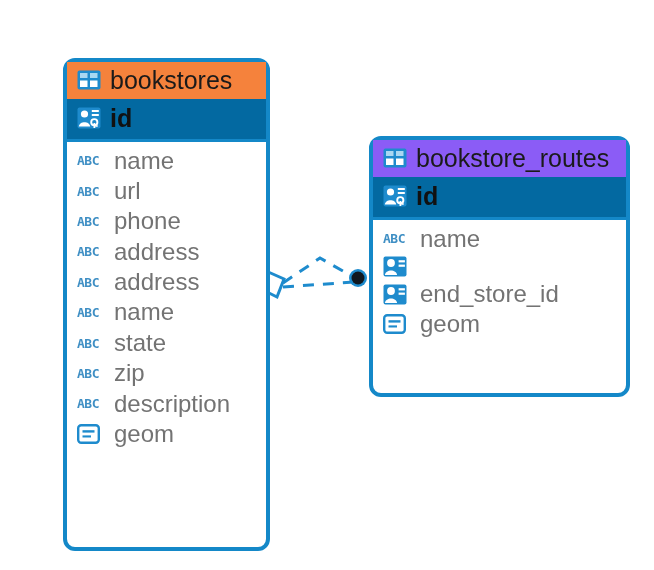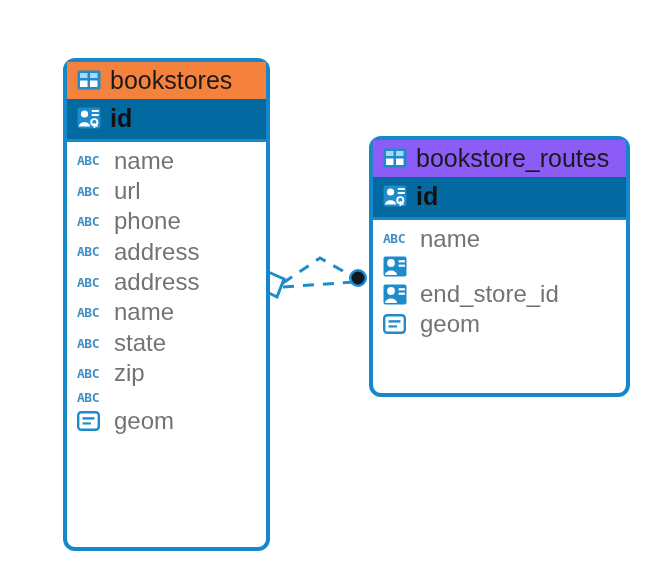--- a/index.html
+++ b/index.html
@@ -159,20 +159,21 @@
         <span class="field-label">state</span>
       </div>
 
       <div class="field-row">
         <span class="abc-ico">ABC</span>
         <span class="field-label">zip</span>
       </div>
 
       <div class="field-row">
         <span class="abc-ico">ABC</span>
+        <span class="field-label">description</span>
       </div>
 
       <div class="field-row">
         <span class="ico" style="width:28px;">
           <svg width="23" height="20" viewBox="0 0 23 20">
             <rect x="1.2" y="1.2" width="20.6" height="17.6" rx="3" fill="#ffffff" stroke="#1e8bcd" stroke-width="2.4"></rect>
             <rect x="5.5" y="6.2" width="12" height="2.4" fill="#1e8bcd"></rect>
             <rect x="5.5" y="11.4" width="8.5" height="2.1" fill="#1e8bcd"></rect>
           </svg>
         </span>

